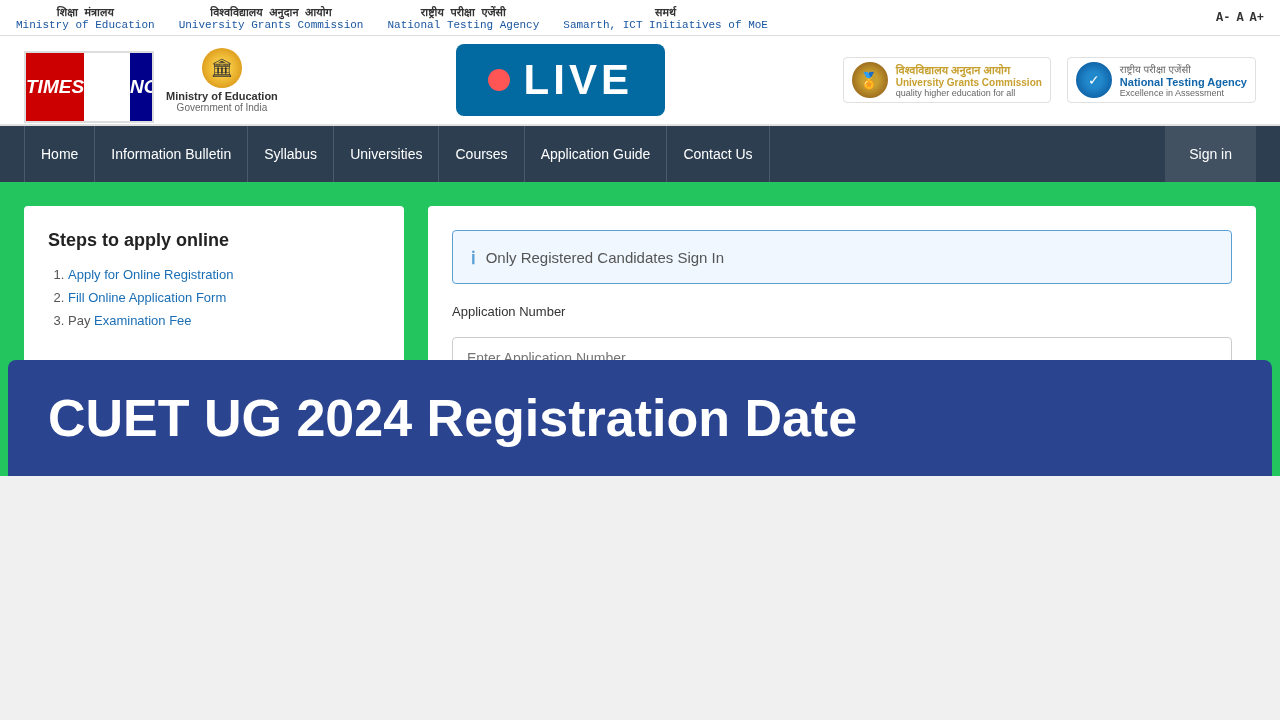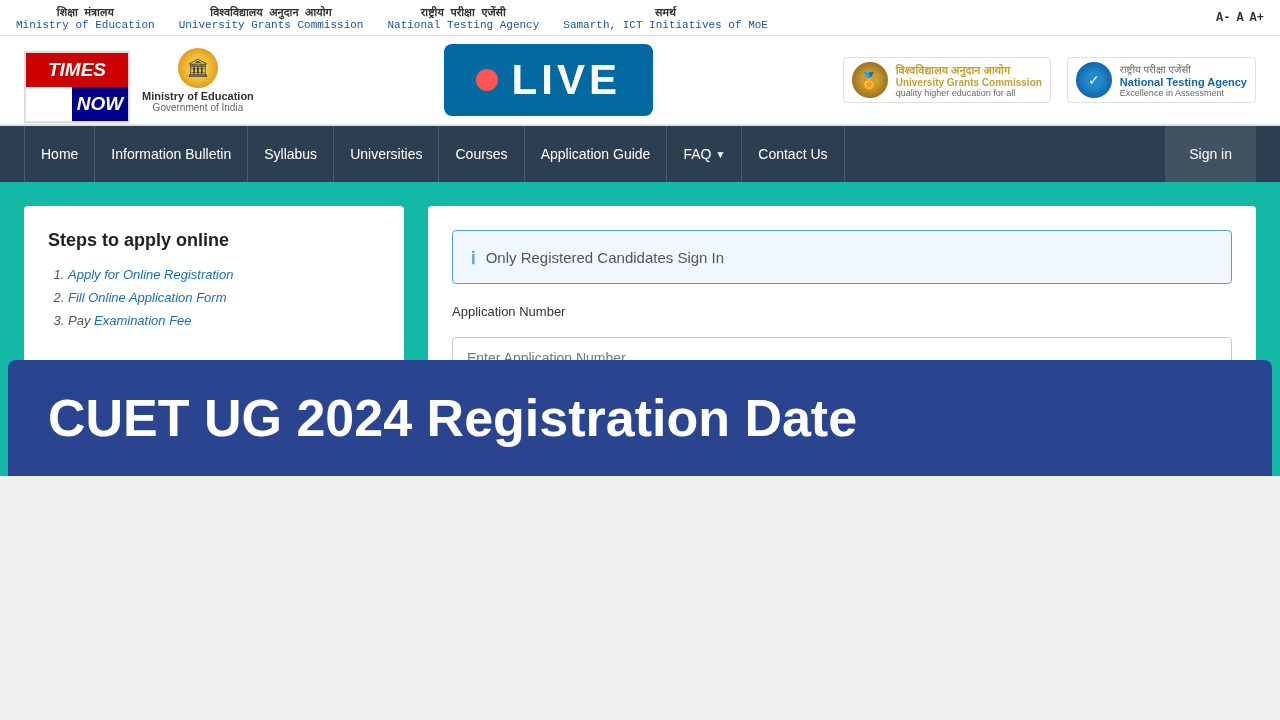--- a/index.html
+++ b/index.html
@@ -181,21 +181,21 @@
       height: 56px;
       display: flex;
       align-items: center;
       cursor: pointer;
       background: rgba(255,255,255,0.1);
     }
 
     
     .content {
       display: flex;
-      background: #14b8a6;
+      background: #22c55e;
       padding: 24px;
       gap: 24px;
       min-height: 270px;
       position: relative;
     }
     .left-panel {
       background: #fff;
       border-radius: 4px;
       padding: 24px;
       width: 380px;
@@ -204,21 +204,20 @@
     .steps-title {
       font-size: 18px;
       font-weight: bold;
       color: #222;
       margin-bottom: 16px;
     }
     .steps-list {
       list-style: decimal;
       padding-left: 20px;
       margin-bottom: 40px;
-      font-style: italic;
     }
     .steps-list li {
       margin-bottom: 8px;
       font-size: 13px;
       color: #555;
     }
     .steps-list li a {
       color: #1a6eb5;
       text-decoration: none;
     }
@@ -287,23 +286,23 @@
     .overlay-title {
       font-size: 52px;
       font-weight: 900;
       color: #fff;
       white-space: nowrap;
     }
 
     
     .times-logo-wrapper {
       display: flex;
-      flex-direction: column;
+      flex-direction: row;
       border: 2px solid #ddd;
-      width: 106px;
+      width: 130px;
       height: 72px;
       overflow: hidden;
       margin-top: 13px;
     }
 
     .faq-arrow { font-size: 10px; margin-left: 4px; }
   </style>
 </head>
 <body>
 
@@ -382,24 +381,20 @@
 </div>
 
 <nav class="nav">
   <div class="nav-items">
     <div class="nav-item">Home</div>
     <div class="nav-item">Information Bulletin</div>
     <div class="nav-item">Syllabus</div>
     <div class="nav-item">Universities</div>
     <div class="nav-item">Courses</div>
     <div class="nav-item">Application Guide</div>
-    <div class="nav-item">
-      <span>FAQ</span>
-      <span class="faq-arrow">▼</span>
-    </div>
     <div class="nav-item">Contact Us</div>
   </div>
   <div class="nav-signin">Sign in</div>
 </nav>
 
 <div class="content">
 
   <div class="left-panel">
     <div class="steps-title">Steps to apply online</div>
     <ol class="steps-list">

